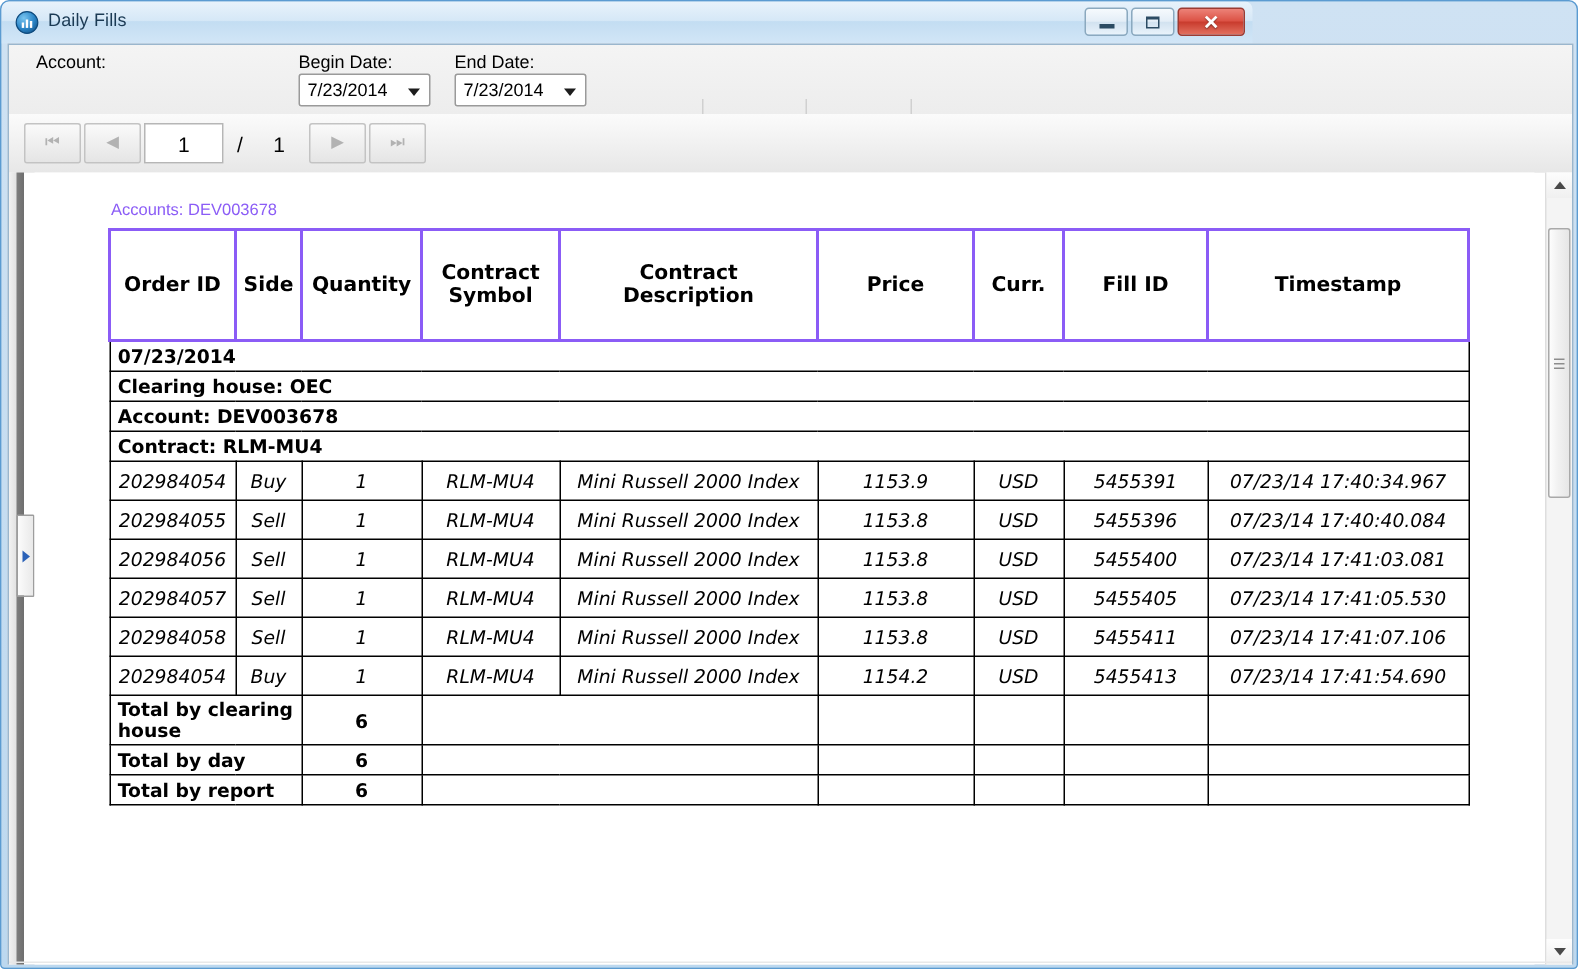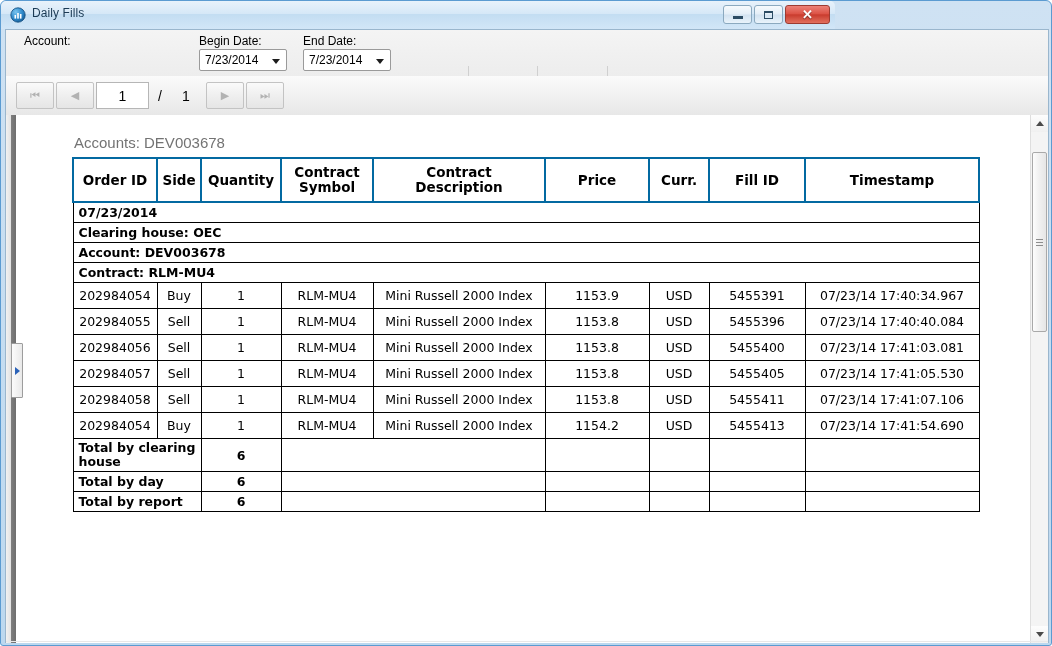--- a/index.html
+++ b/index.html
@@ -263,45 +263,45 @@
   .vs-grip { width: 7px; }
   .vs-grip div { height: 1px; background: #8d8d8d; margin: 2px 0; }
 
   
   .report-body {
     position: absolute;
     left: 49px; top: 19px;
     width: 930px;
   }
   .accounts-line {
-    font-size: 15px;
-    color: #737373;
+    font-size: 11px;
+    color: #8b5cf6;
     margin-bottom: 6px;
     padding-left: 2px;
   }
   table.rpt {
     border-collapse: collapse;
     table-layout: fixed;
     width: 906px;
   }
   table.rpt td, table.rpt th {
     border: 1px solid #000;
     padding: 2px 5px;
     font-size: 12.5px;
     color: #000;
     vertical-align: middle;
     background: #fff;
   }
   table.rpt th {
     font-weight: bold;
     text-align: center;
     font-size: 13.5px;
-    padding: 6px 4px;
+    padding: 21px 4px;
     line-height: 1.12;
-    border: 2px solid #0369a1;
+    border: 2px solid #8b5cf6;
   }
   .grp-row td {
     border: none;
     padding: 0;
   }
   .grp-date {
     font-size: 16px; font-weight: bold; color: #6a22a8;
     padding: 5px 0 1px 2px;
     font-family: "DejaVu Sans", sans-serif;
   }
@@ -330,21 +330,21 @@
     padding: 4px 5px;
     font-family: "DejaVu Sans", sans-serif;
   }
   td.total-qty {
     font-weight: bold;
     font-size: 13.5px;
     text-align: center;
     font-family: "DejaVu Sans", sans-serif;
   }
   .hdr-cell { font-family: "DejaVu Sans", sans-serif; }
-  .cellfont { font-family: "DejaVu Sans", sans-serif; font-size: 12px; }
+  .cellfont { font-family: "DejaVu Sans", sans-serif; font-size: 12px; font-style: italic; }
 
   
   .bottom-strip {
     position: absolute;
     left: 0; bottom: 0;
     width: 1042px; height: 1px;
     background: #e8e8e8;
   }
 </style>
 </head>

